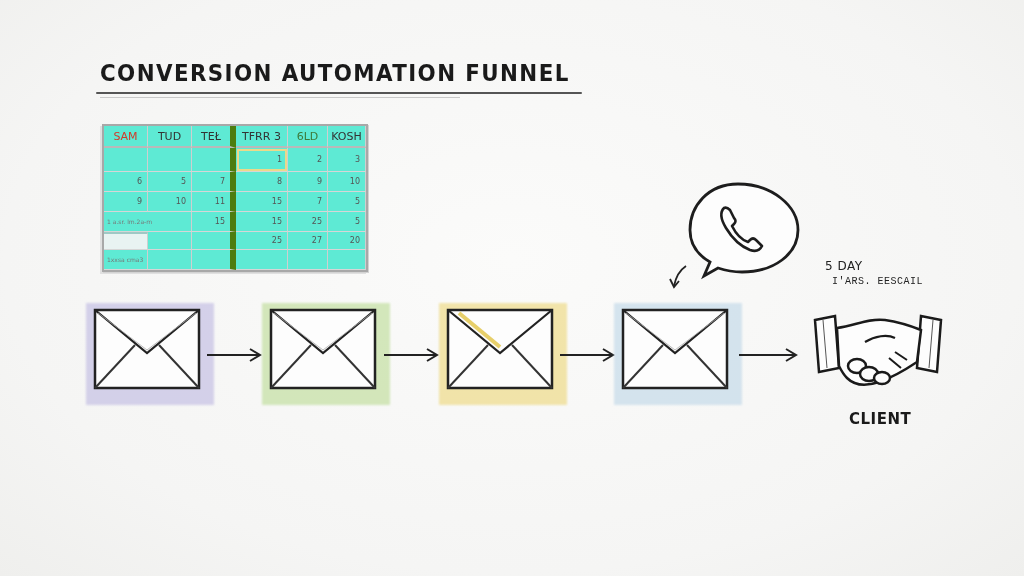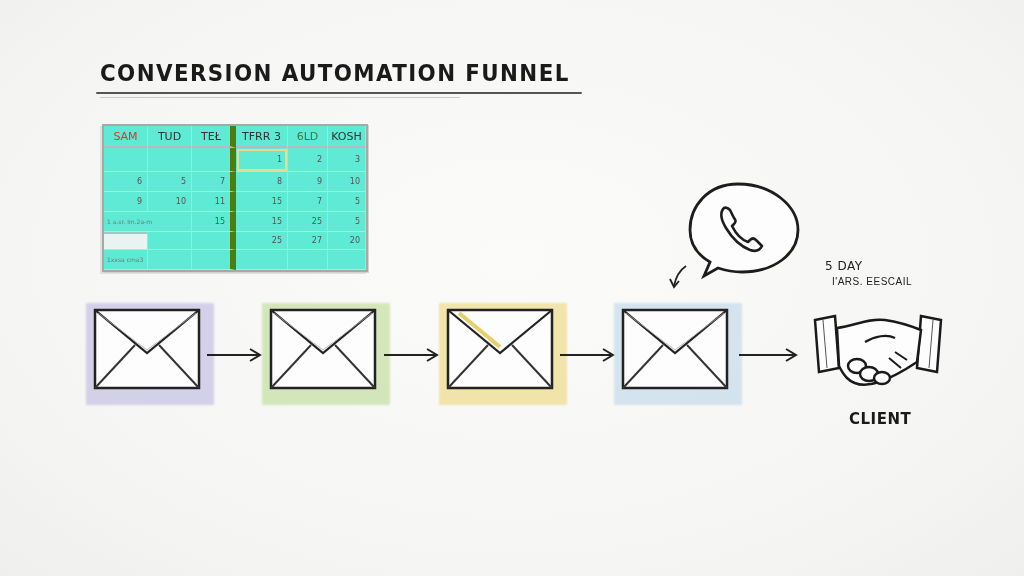--- a/index.html
+++ b/index.html
@@ -69,21 +69,21 @@
   .bubble { position: absolute; left: 660px; top: 178px; }
 
   .note-5day {
     position: absolute; left: 825px; top: 259px;
     font-size: 12px; color: #222; letter-spacing: 0.5px;
     font-family: "DejaVu Sans", sans-serif;
   }
   .note-2 {
     position: absolute; left: 832px; top: 276px;
     font-size: 10px; color: #222; letter-spacing: 0.5px;
-    font-family: Liberation Sans, sans-serif;
+    font-family: Liberation Mono, monospace;
   }
 
   .handshake { position: absolute; left: 795px; top: 308px; }
   .client-label {
     position: absolute; left: 849px; top: 410px;
     font-weight: bold; font-size: 15px; color: #1a1a1a;
     font-family: "DejaVu Sans", sans-serif; letter-spacing: 0.5px; text-align: center;
   }
 </style>
 </head>

